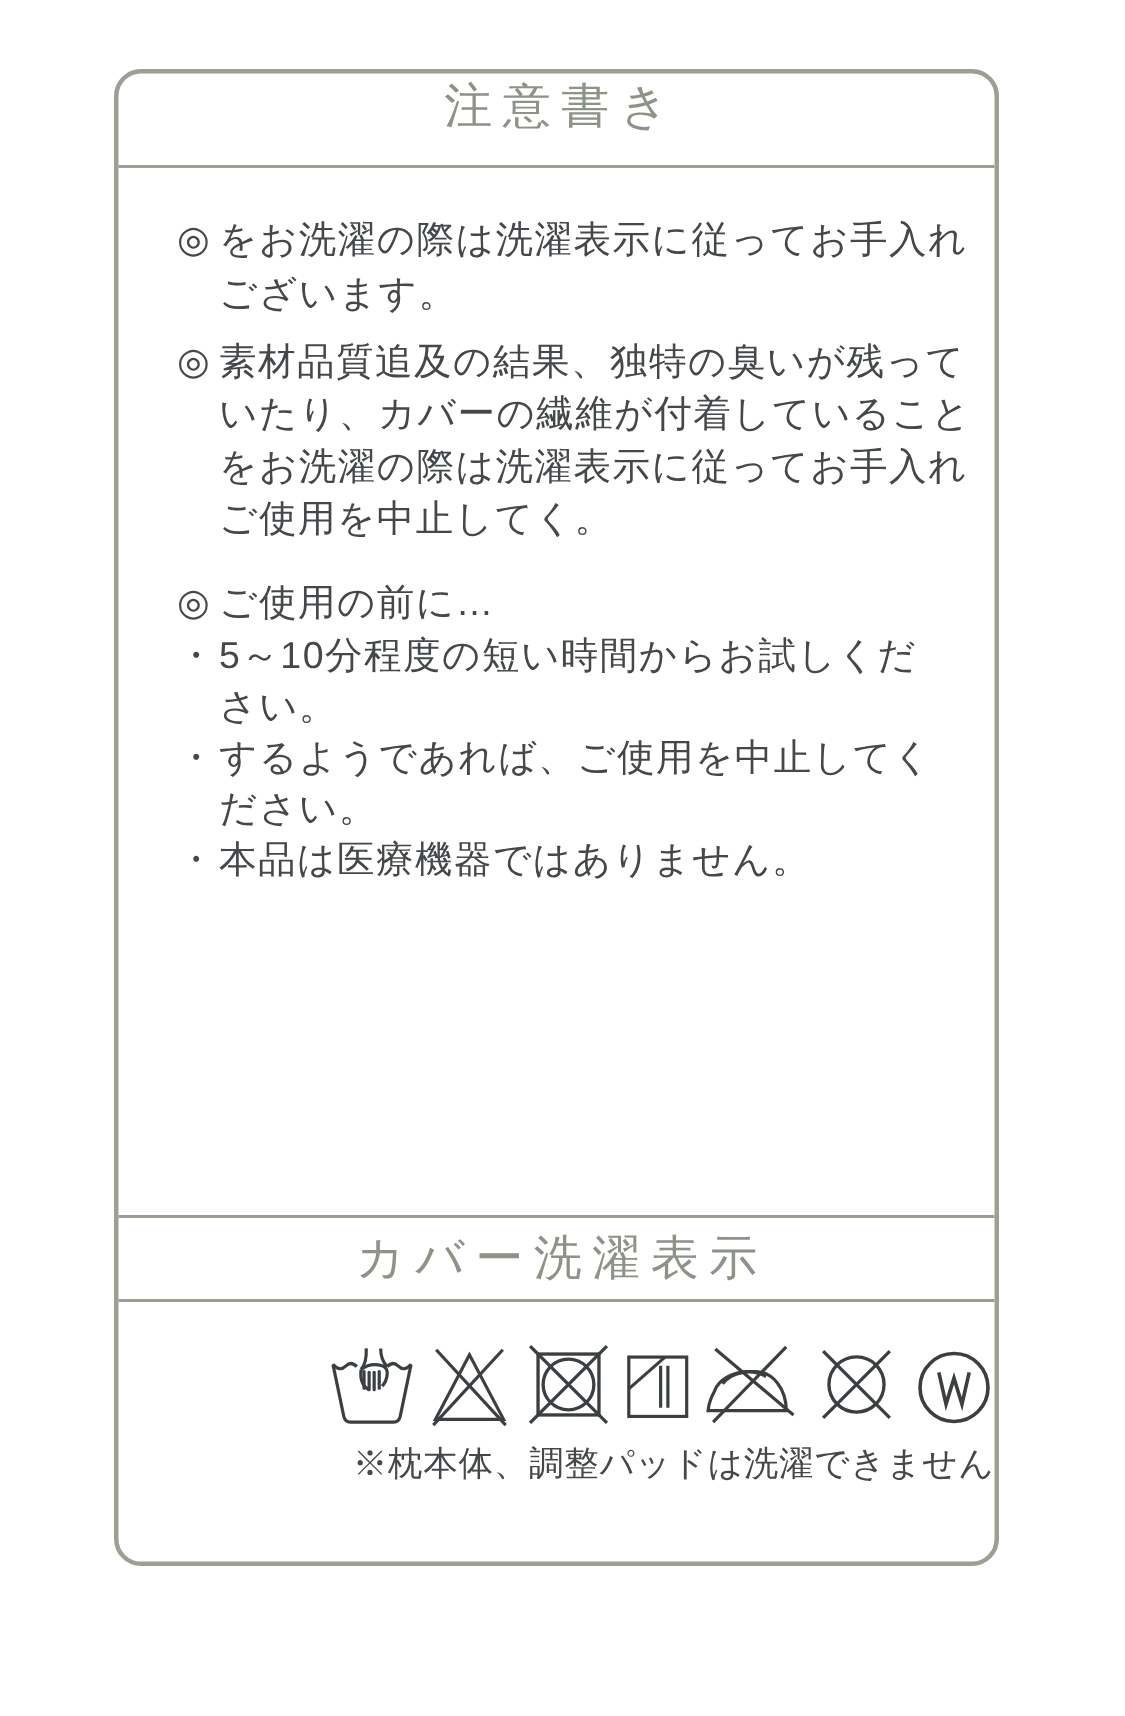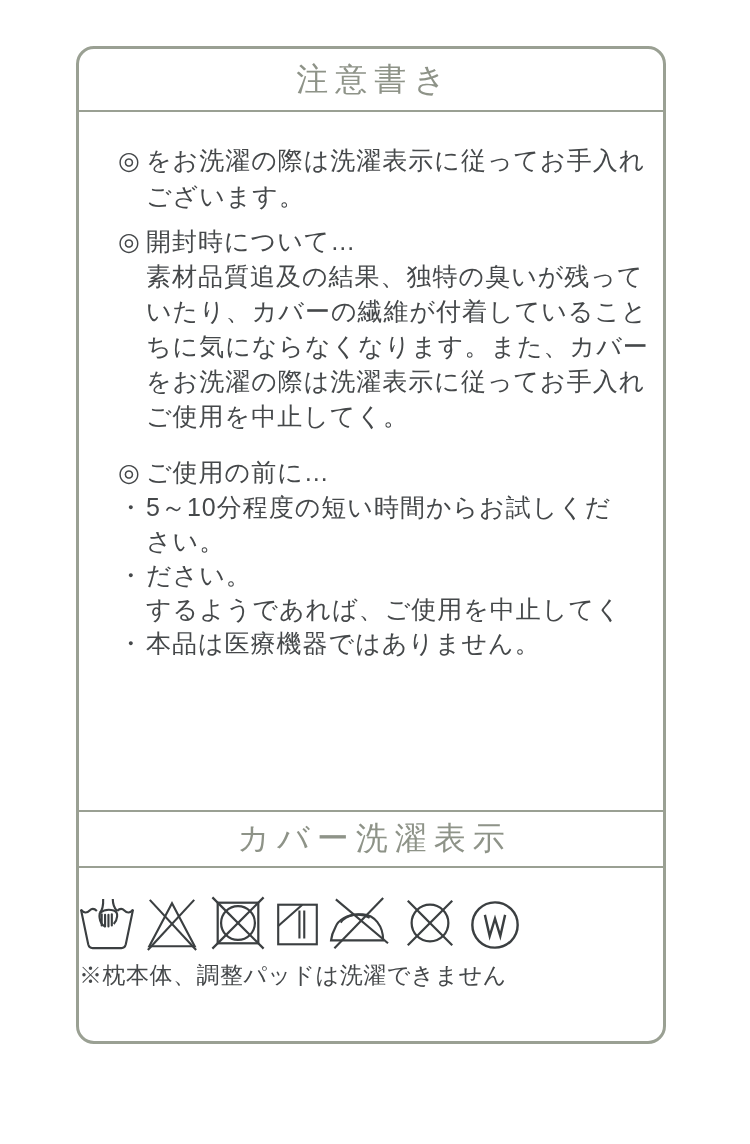--- a/index.html
+++ b/index.html
@@ -14,42 +14,42 @@
     font-family:"Liberation Sans",sans-serif;color:var(--text);
     overflow:hidden;
   }
   .frame{
     position:absolute;left:76px;top:46px;width:590px;height:998px;
     border:3px solid var(--frame);border-radius:18px;box-sizing:border-box;
     display:flex;flex-direction:column;background:#ffffff;
   }
   .title-band{
     height:63px;flex:none;border-bottom:2px solid var(--frame);
-    box-sizing:border-box;display:flex;align-items:center;justify-content:center;
+    box-sizing:border-box;display:flex;justify-content:center;
   }
   .band-text{
     font-size:32px;color:var(--heading);letter-spacing:7px;margin-right:-7px;
     white-space:nowrap;
   }
   .notes{
     height:698px;flex:none;box-sizing:border-box;
     padding:30px 30px 0 39px;
     font-size:25px;letter-spacing:1px;color:var(--text);
   }
   .nline{line-height:36px;padding-left:28px;position:relative;white-space:nowrap;}
   .note-b .nline{line-height:35px;}
   .bullet .nline{line-height:34px;}
   .marker{position:absolute;left:0;top:0;}
   .note-b{margin-top:10px;}
   .note-c{margin-top:20px;}
   .wash-band{
     height:58px;flex:none;border-top:2px solid var(--frame);border-bottom:2px solid var(--frame);
     box-sizing:border-box;display:flex;align-items:center;justify-content:center;
   }
-  .wash-body{flex:1;display:flex;flex-direction:column;align-items:flex-start;}
+  .wash-body{flex:1;display:flex;flex-direction:column;align-items:flex-end;}
   .icons-row{margin-top:24px;display:flex;align-items:flex-end;gap:9px;height:60px;}
   .icons-row svg{display:block;stroke:var(--icon);fill:none;}
   .caption{margin-top:8px;font-size:23px;letter-spacing:0.5px;color:var(--text);white-space:nowrap;}
 </style>
 </head>
 <body>
 
 <div class="frame">
 
   <div class="title-band">
@@ -57,40 +57,39 @@
   </div>
 
   <div class="notes">
 
     <div class="note note-a">
       <div class="nline"><span class="marker">◎</span><span>をお洗濯の際は洗濯表示に従ってお手入れ</span></div>
       <div class="nline">ございます。</div>
     </div>
 
     <div class="note note-b">
-      <div class="nline"><span class="marker">◎</span><span>開封時について…</span></div>
+      <div class="nline"><span class="marker">◎</span></div>
       <div class="nline">素材品質追及の結果、独特の臭いが残って</div>
       <div class="nline">いたり、カバーの繊維が付着していること</div>
-      <div class="nline">ちに気にならなくなります。また、カバー</div>
       <div class="nline">をお洗濯の際は洗濯表示に従ってお手入れ</div>
       <div class="nline">ご使用を中止してく。</div>
     </div>
 
     <div class="note note-c">
       <div class="nline"><span class="marker">◎</span><span>ご使用の前に…</span></div>
 
       <div class="bullet">
         <div class="nline"><span class="marker">・</span><span>5～10分程度の短い時間からお試しくだ</span></div>
         <div class="nline">さい。</div>
       </div>
 
       <div class="bullet">
         <div class="nline"><span class="marker">・</span></div>
+        <div class="nline">するようであれば、ご使用を中止してく</div>
         <div class="nline">ださい。</div>
-        <div class="nline">するようであれば、ご使用を中止してく</div>
       </div>
 
       <div class="bullet">
         <div class="nline"><span class="marker">・</span><span>本品は医療機器ではありません。</span></div>
       </div>
     </div>
 
   </div>
 
   <div class="wash-band">

